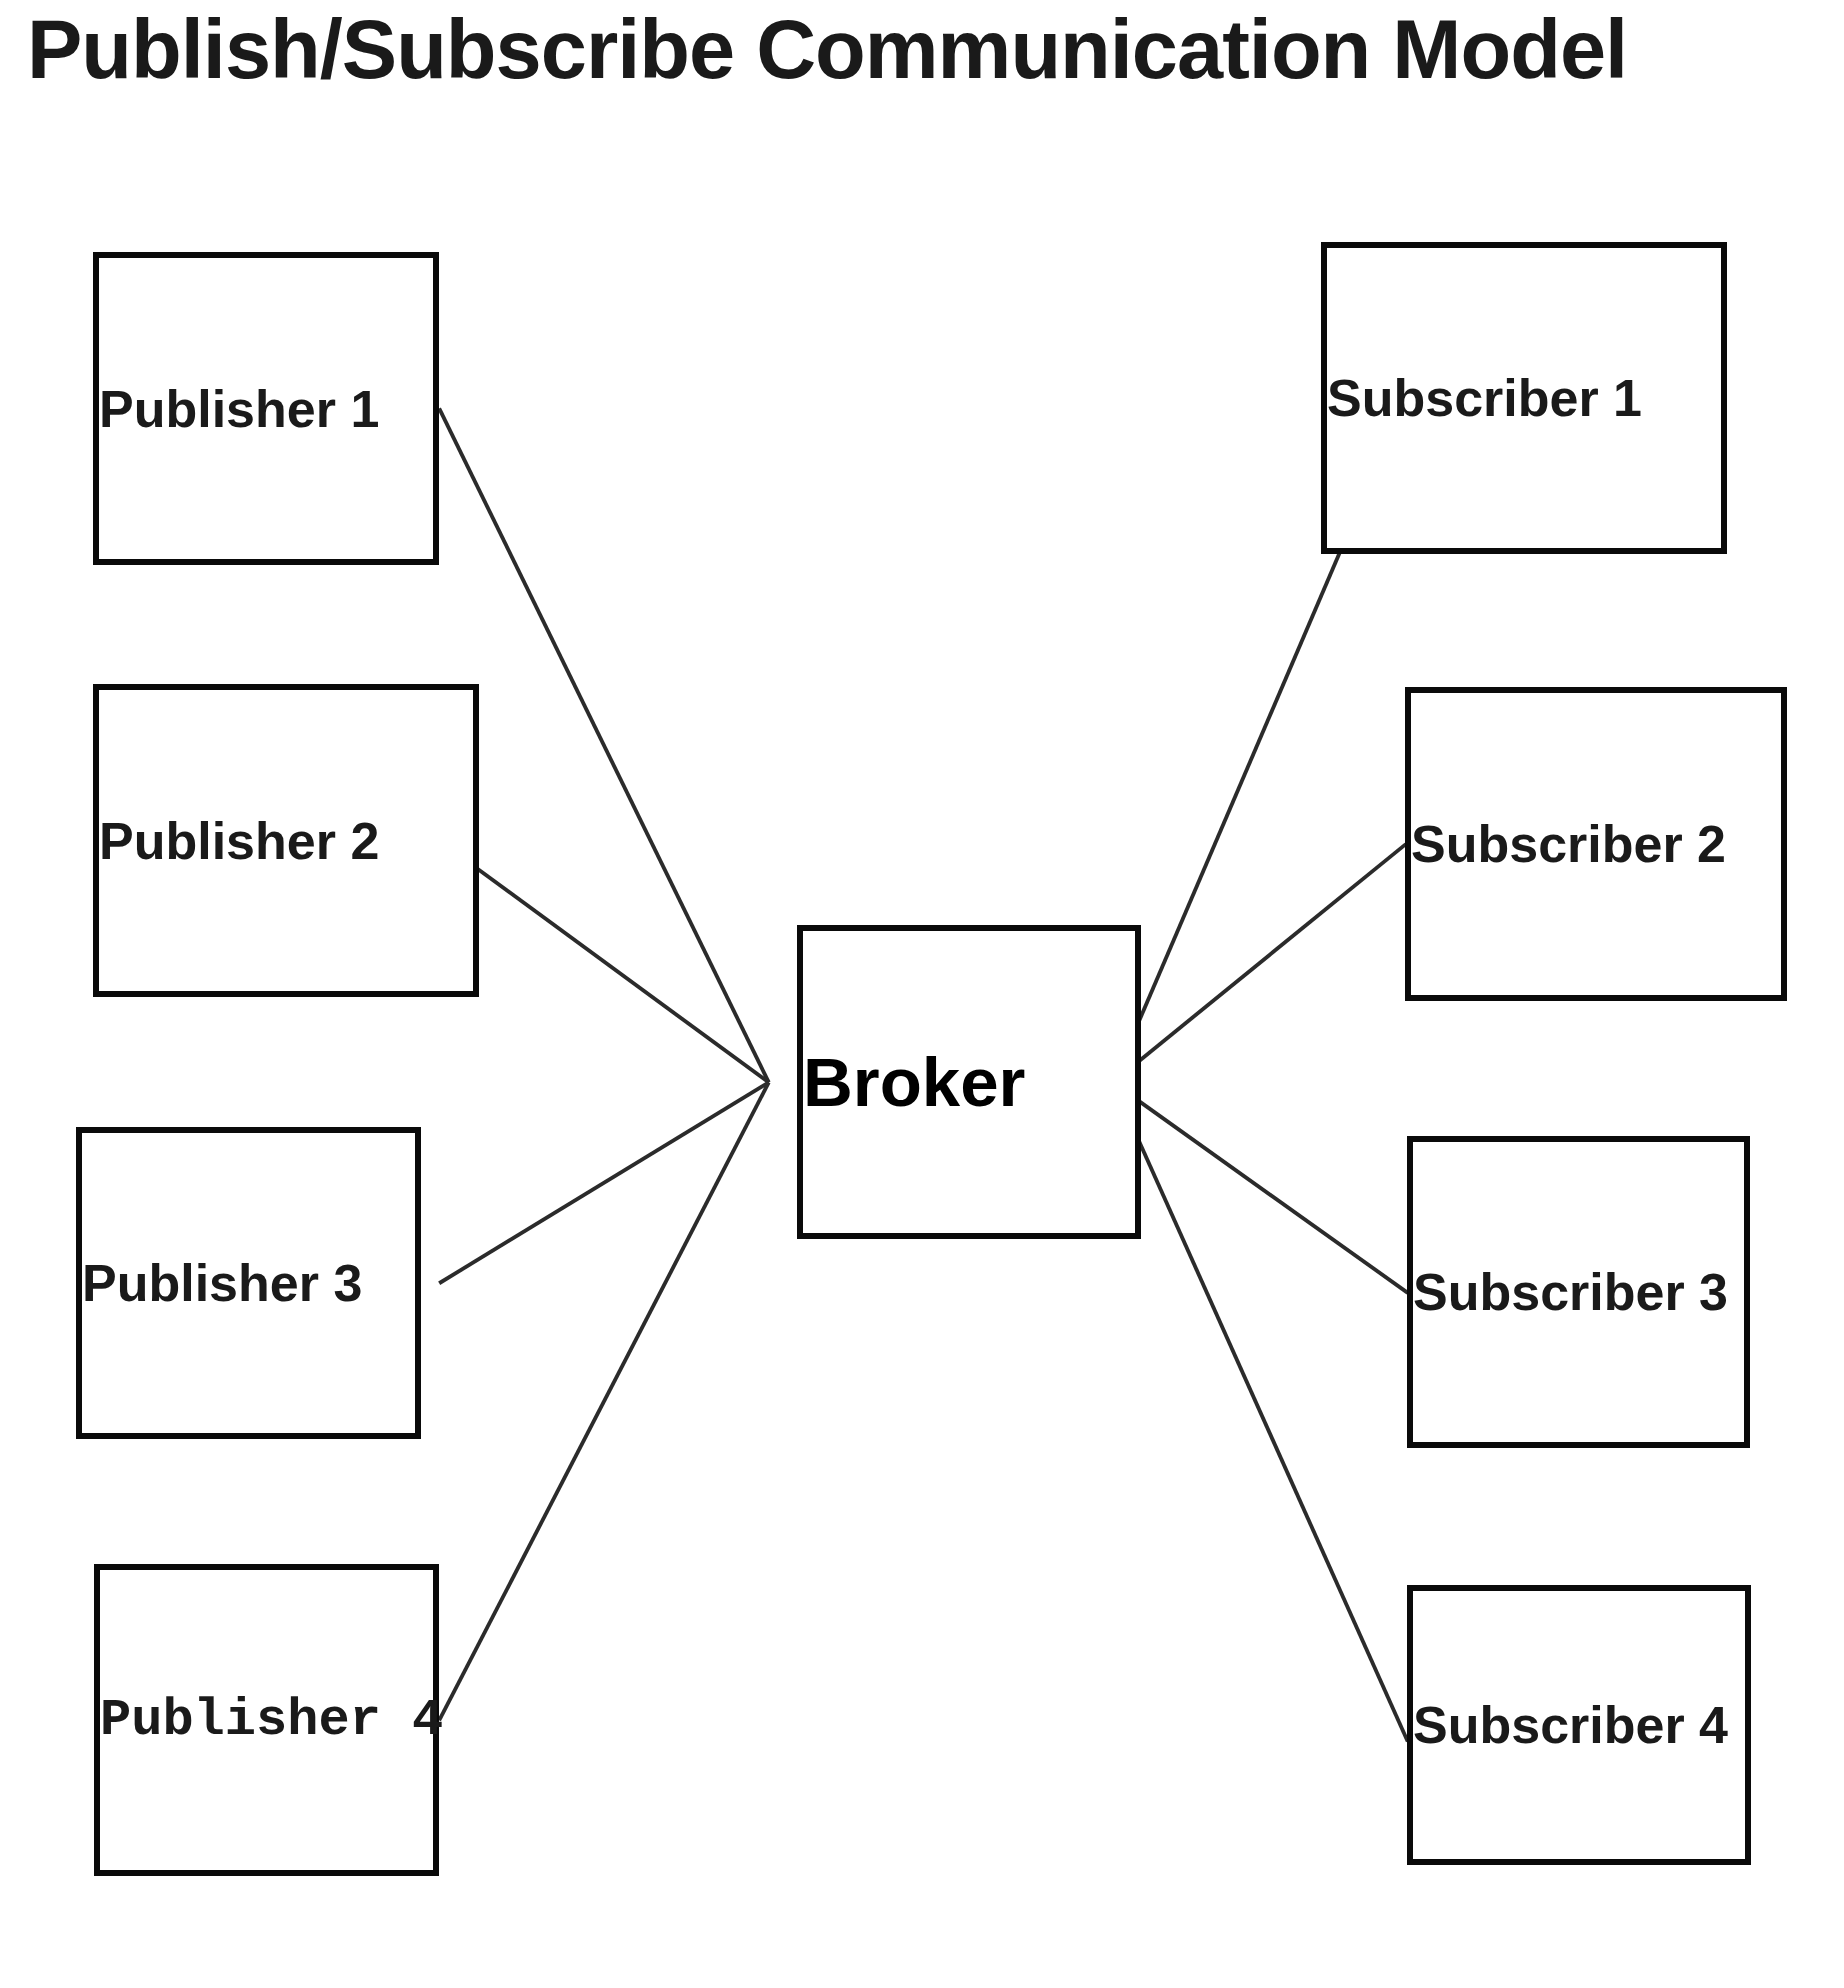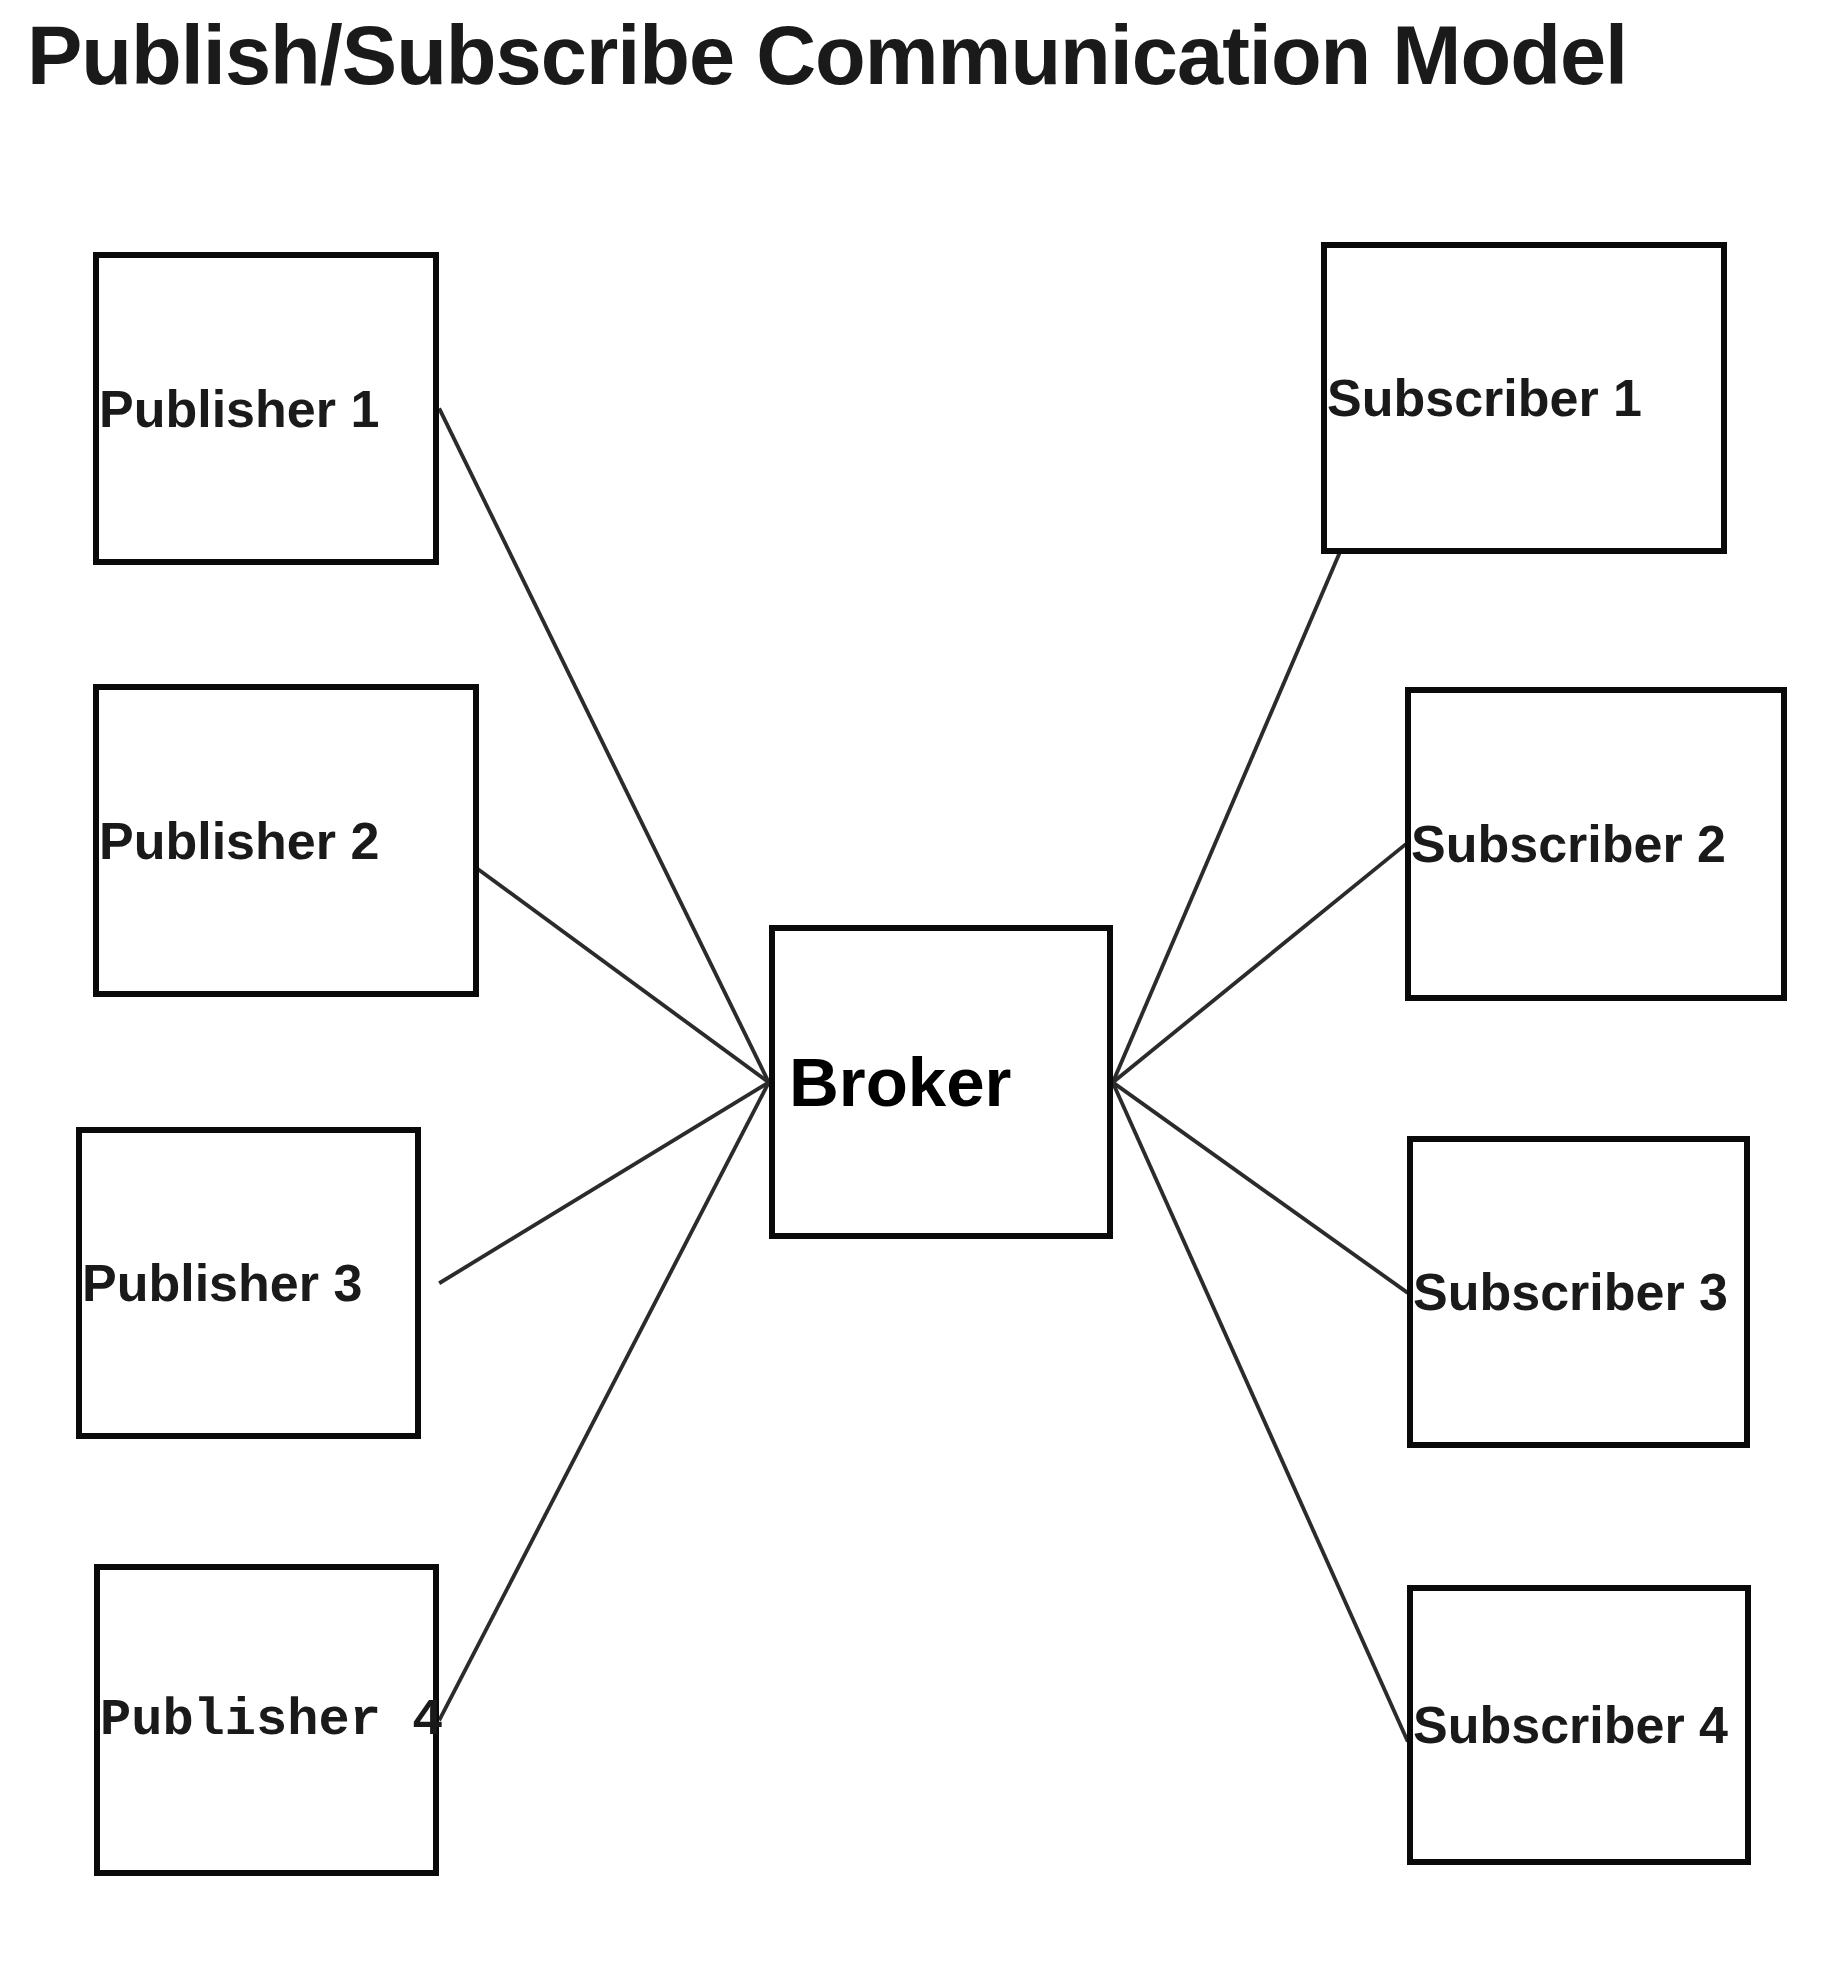--- a/index.html
+++ b/index.html
@@ -14,21 +14,21 @@
     position: relative;
     width: 1845px;
     height: 1989px;
     background: var(--bg);
     font-family: "Liberation Sans", sans-serif;
     overflow: hidden;
   }
   .diagram-title {
     position: absolute;
     left: 27px;
-    top: 8px;
+    top: 2px;
     margin: 0;
     font-size: 83px;
     font-weight: bold;
     letter-spacing: -1px;
     color: var(--text);
     white-space: nowrap;
   }
   #edge-layer {
     position: absolute;
     left: 0; top: 0;
@@ -55,21 +55,21 @@
   }
   .node.broker .node-label {
     font-size: 69px;
     color: #000000;
   }
   
   #n-publisher-1  { left: 93px;   top: 252px;  width: 346px; height: 313px; }
   #n-publisher-2  { left: 93px;   top: 684px;  width: 386px; height: 313px; }
   #n-publisher-3  { left: 76px;   top: 1127px; width: 345px; height: 312px; }
   #n-publisher-4  { left: 94px;   top: 1564px; width: 345px; height: 312px; font-family: Liberation Mono, monospace; }
-  #n-broker       { left: 769px;  top: 925px;  width: 344px; height: 314px; padding-left: 14px; }
+  #n-broker       { left: 797px;  top: 925px;  width: 344px; height: 314px; }
   #n-subscriber-1 { left: 1321px; top: 242px;  width: 406px; height: 312px; }
   #n-subscriber-2 { left: 1405px; top: 687px;  width: 382px; height: 314px; }
   #n-subscriber-3 { left: 1407px; top: 1136px; width: 343px; height: 312px; }
   #n-subscriber-4 { left: 1407px; top: 1585px; width: 344px; height: 280px; }
 </style>
 </head>
 <body>
 
 <div id="canvas">
 

